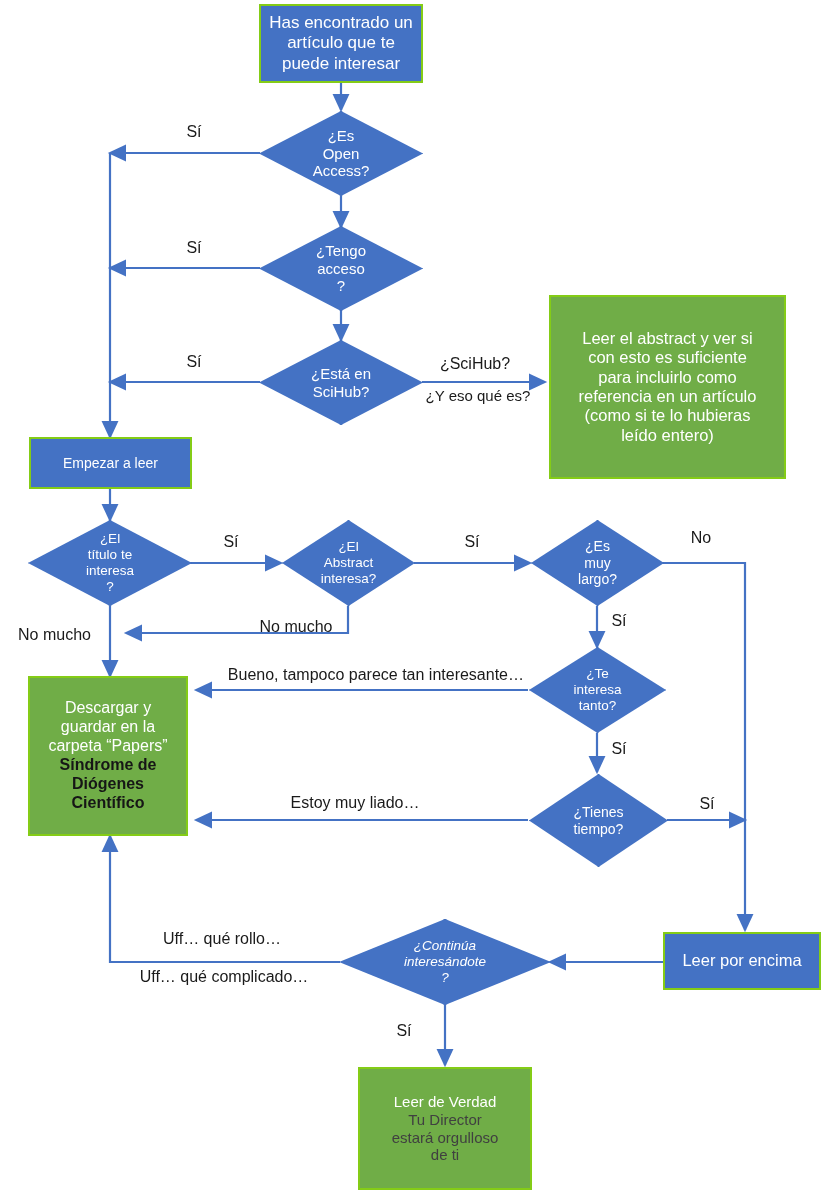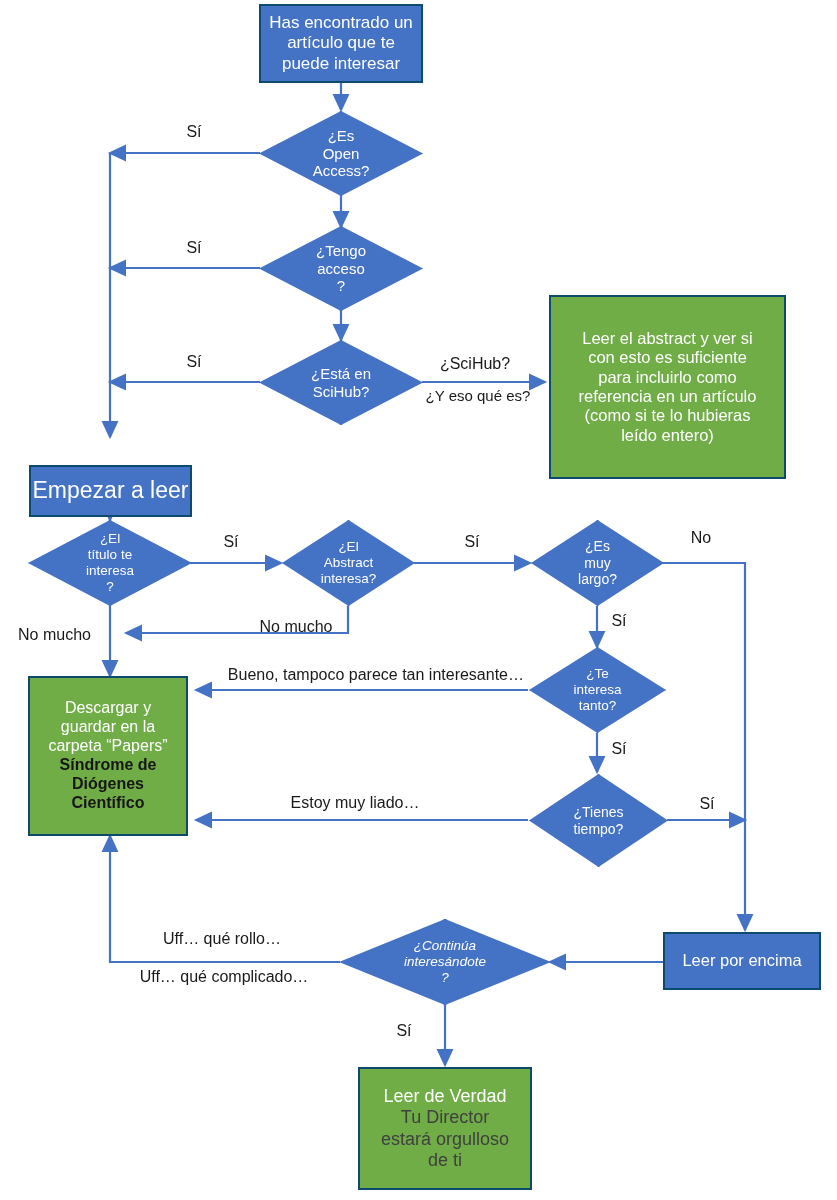--- a/index.html
+++ b/index.html
@@ -29,21 +29,21 @@
     position: absolute;
     box-sizing: border-box;
     display: flex;
     flex-direction: column;
     align-items: center;
     justify-content: center;
     text-align: center;
     line-height: 1.18;
   }
   .box {
-    border: 2px solid #0c4a6e;
+    border: 2px solid #84cc16;
   }
   .box.blue {
     background: #4472C4;
     color: #ffffff;
   }
   .box.green {
     background: #70AD47;
     color: #ffffff;
   }
   .diamond {
@@ -173,21 +173,21 @@
 
   <div class="node box green" style="left:549px; top:295px; width:237px; height:184px; font-size:16.5px;">
     <div>Leer el abstract y ver si</div>
     <div>con esto es suficiente</div>
     <div>para incluirlo como</div>
     <div>referencia en un artículo</div>
     <div>(como si te lo hubieras</div>
     <div>leído entero)</div>
   </div>
 
-  <div class="node box blue" style="left:29px; top:437px; width:163px; height:52px; font-size:23px;margin-top:28px;">
+  <div class="node box blue" style="left:29px; top:437px; width:163px; height:52px; font-size:14px;">
     <div>Empezar a leer</div>
   </div>
 
   <div class="node diamond" style="left:28px; top:520px; width:164px; height:86px; font-size:13.5px;">
     <div class="dshape"></div>
     <div class="dtext">
       <div>¿El</div>
       <div>título te</div>
       <div>interesa</div>
       <div>?</div>
@@ -244,21 +244,21 @@
       <div>¿Continúa</div>
       <div>interesándote</div>
       <div>?</div>
     </div>
   </div>
 
   <div class="node box blue" style="left:663px; top:932px; width:158px; height:58px; font-size:16.5px;">
     <div>Leer por encima</div>
   </div>
 
-  <div class="node box green" style="left:358px; top:1067px; width:174px; height:123px; font-size:18px;">
+  <div class="node box green" style="left:358px; top:1067px; width:174px; height:123px; font-size:15px;">
     <div class="whiteline">Leer de Verdad</div>
     <div class="blackline">Tu Director</div>
     <div class="blackline">estará orgulloso</div>
     <div class="blackline">de ti</div>
   </div>
 
   <div class="label center" style="left:194px; top:123px; font-size:16px;">Sí</div>
 
   <div class="label center" style="left:194px; top:239px; font-size:16px;">Sí</div>
 

